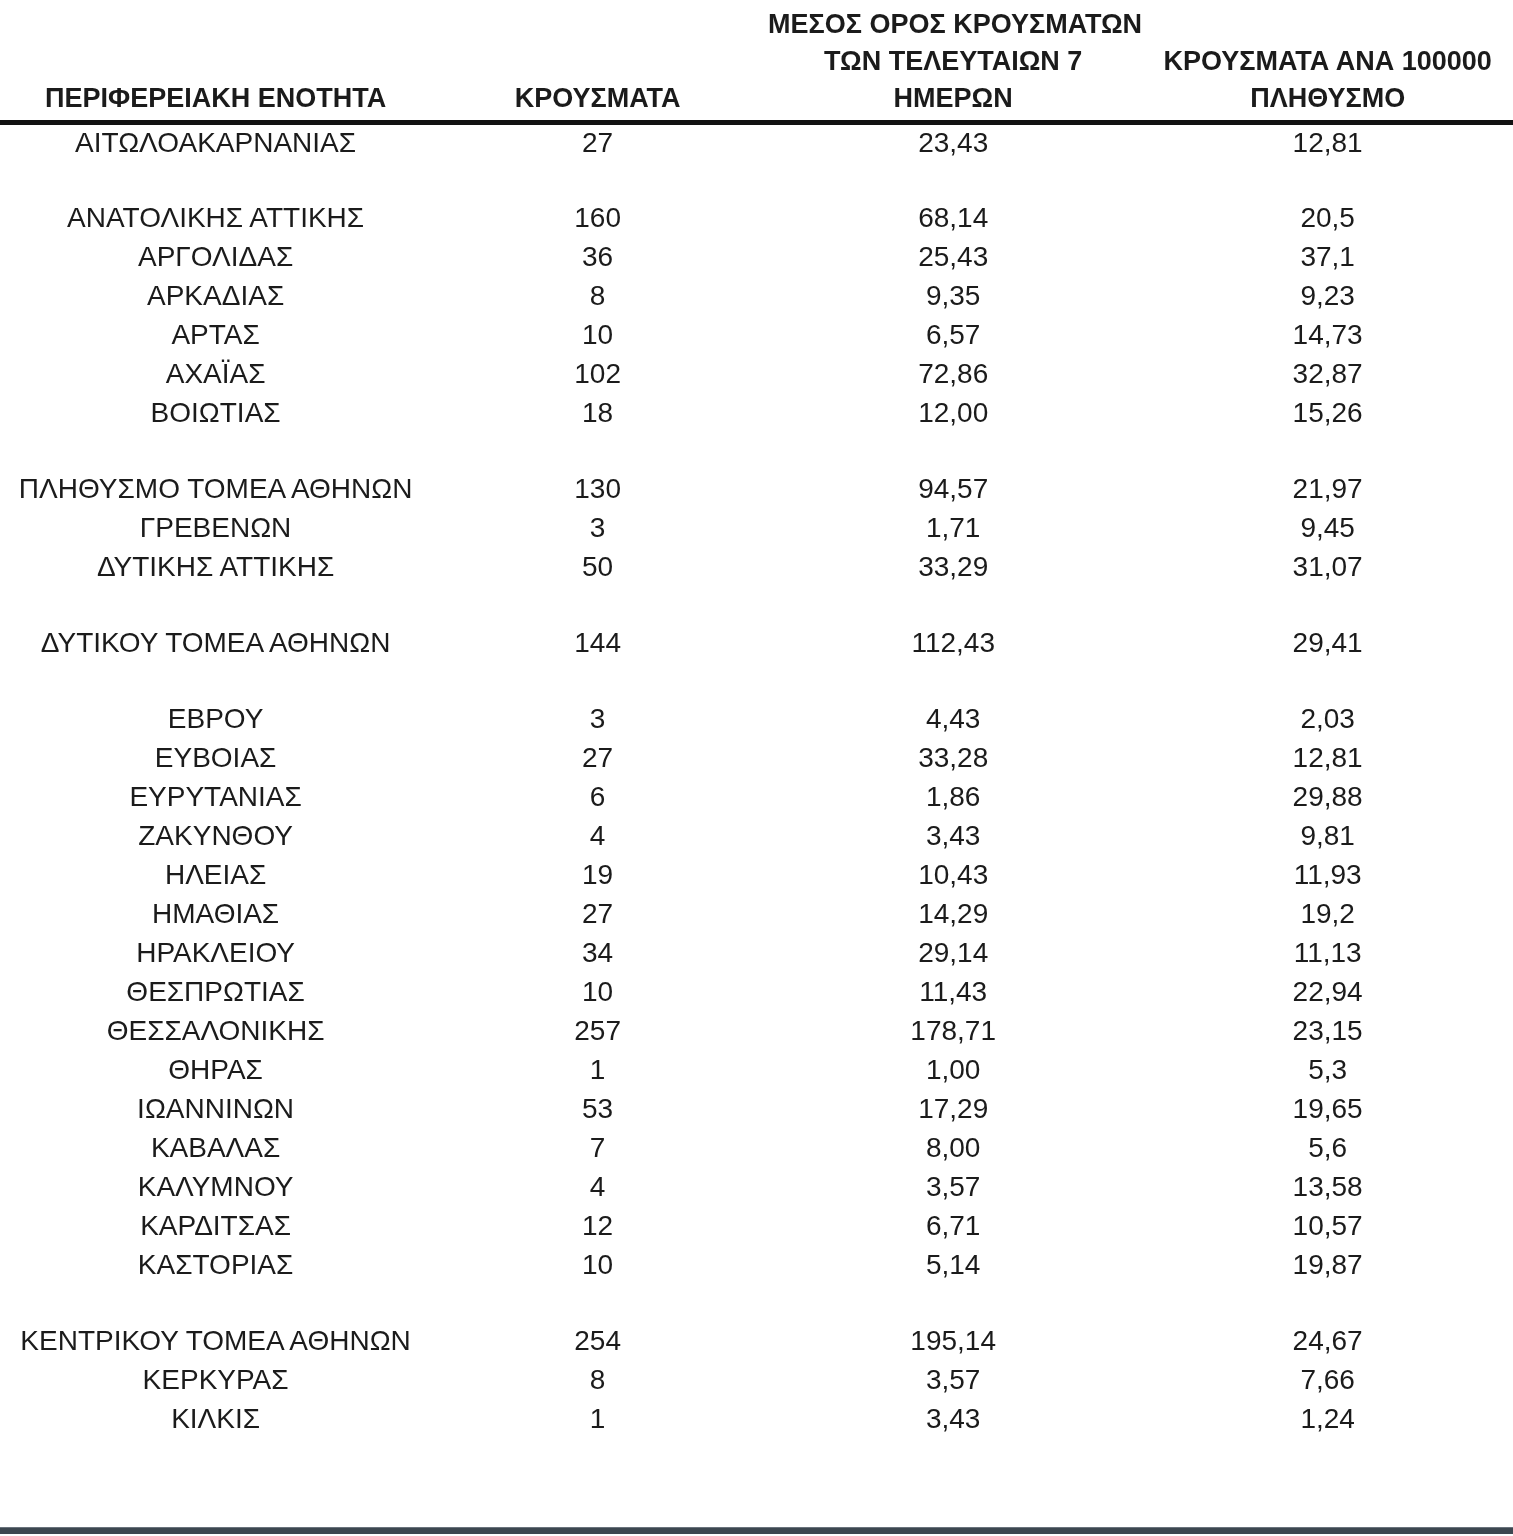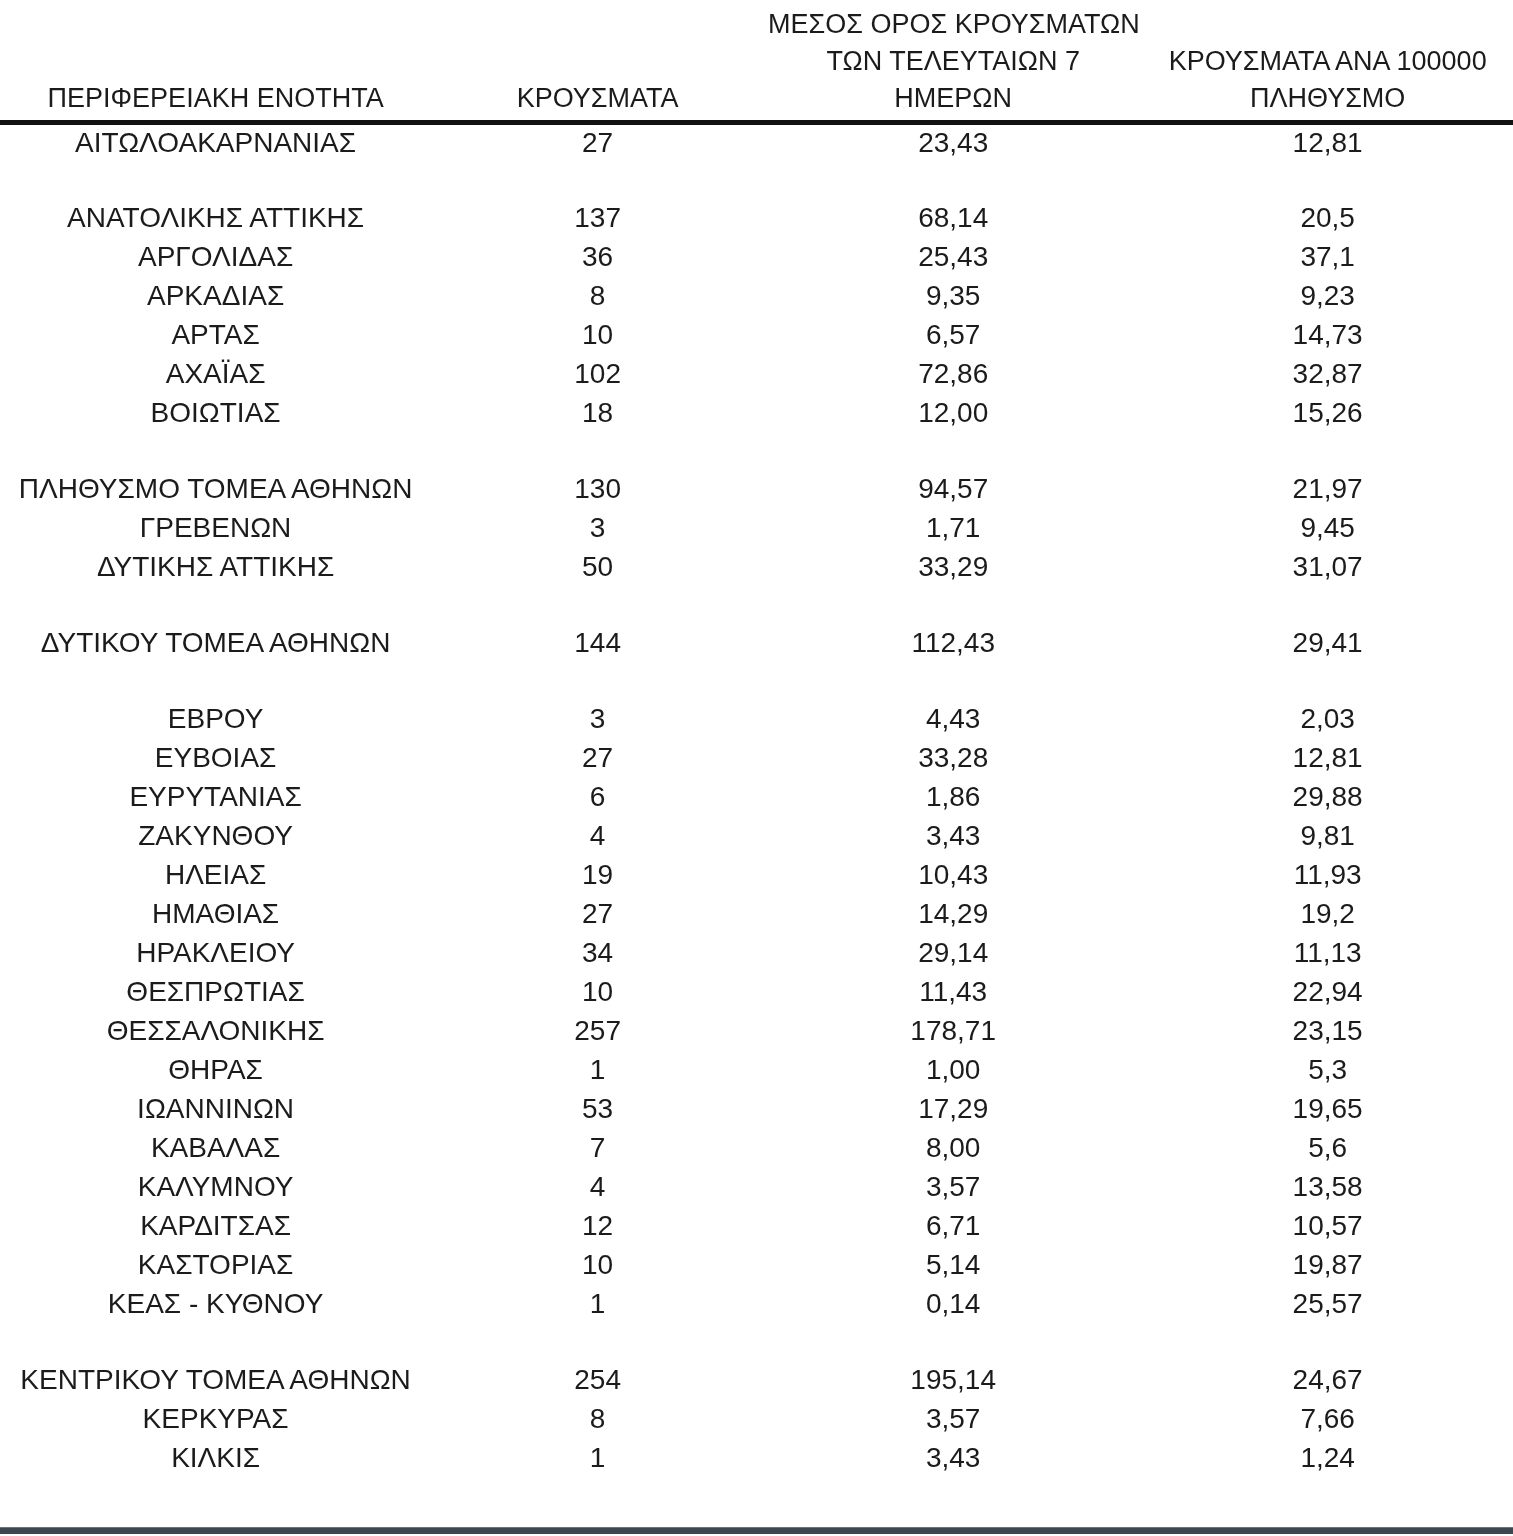--- a/index.html
+++ b/index.html
@@ -26,21 +26,21 @@
     border-collapse: collapse;
     table-layout: fixed;
     margin-top: 6px;
   }
   col.c-region  { width: 28.5%; }
   col.c-cases   { width: 22.0%; }
   col.c-avg7    { width: 25.0%; }
   col.c-per100k { width: 24.5%; }
 
   thead th {
-    font-weight: normal;
+    font-weight: bold;
     font-size: 27px;
     line-height: 37px;
     text-align: center;
     vertical-align: bottom;
     padding: 0 4px 3px 4px;
     border-bottom: 5px solid #121212;
     white-space: nowrap;
   }
   thead th .hline { display: block; }
 
@@ -100,21 +100,21 @@
           <td>ΑΙΤΩΛΟΑΚΑΡΝΑΝΙΑΣ</td>
           <td>27</td>
           <td>23,43</td>
           <td>12,81</td>
         </tr>
         <tr class="spacer">
           <td colspan="4"></td>
         </tr>
         <tr>
           <td>ΑΝΑΤΟΛΙΚΗΣ ΑΤΤΙΚΗΣ</td>
-          <td>137</td>
+          <td>160</td>
           <td>68,14</td>
           <td>20,5</td>
         </tr>
         <tr>
           <td>ΑΡΓΟΛΙΔΑΣ</td>
           <td>36</td>
           <td>25,43</td>
           <td>37,1</td>
         </tr>
         <tr>
@@ -257,26 +257,20 @@
           <td>12</td>
           <td>6,71</td>
           <td>10,57</td>
         </tr>
         <tr>
           <td>ΚΑΣΤΟΡΙΑΣ</td>
           <td>10</td>
           <td>5,14</td>
           <td>19,87</td>
         </tr>
-        <tr>
-          <td>ΚΕΑΣ - ΚΥΘΝΟΥ</td>
-          <td>1</td>
-          <td>0,14</td>
-          <td>25,57</td>
-        </tr>
         <tr class="spacer">
           <td colspan="4"></td>
         </tr>
         <tr>
           <td>ΚΕΝΤΡΙΚΟΥ ΤΟΜΕΑ ΑΘΗΝΩΝ</td>
           <td>254</td>
           <td>195,14</td>
           <td>24,67</td>
         </tr>
         <tr>

